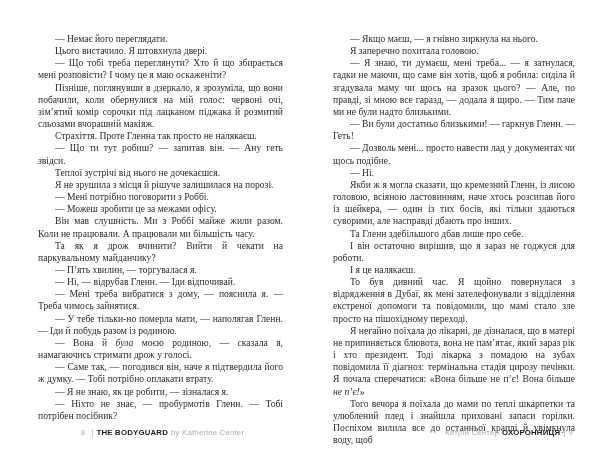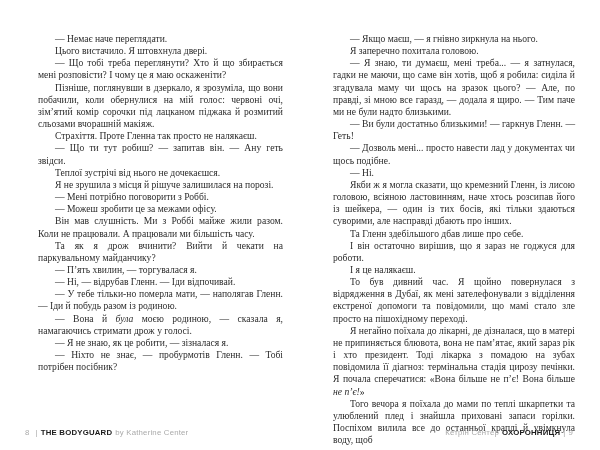--- a/index.html
+++ b/index.html
@@ -42,52 +42,54 @@
     position: absolute;
     bottom: 13px;
     left: 0;
     right: 0;
     font-family: "Liberation Sans", sans-serif;
     font-size: 7.8px;
     letter-spacing: 0.2px;
     color: #aaaaaa;
     white-space: nowrap;
   }
-  .page-left  .footer { text-align: left;  padding-left: 25px; }
+  .page-left  .footer { text-align: center;  padding-left: 25px; }
   .page-right .footer { text-align: right; padding-right: 27px; }
   .footer .strong {
     color: #1c1c1c;
     font-weight: 700;
   }
   .footer .sep { margin: 0 3px; }
   .footer .gap { margin-right: 3px; }
 </style>
 </head>
 <body>
 
 <div class="spread">
 
   <div class="page page-left">
     <div class="text-block">
-        <p>— Немає наче переглядати.</p>
+        <p>— Немає його переглядати.</p>
         <p>Цього вистачило. Я штовхнула двері.</p>
         <p>— Що тобі треба переглянути? Хто й що збирається мені розповісти? І чому це я маю оскаженіти?</p>
         <p>Пізніше, поглянувши в дзеркало, я зрозуміла, що вони побачили, коли обернулися на мій голос: червоні очі, зім’ятий комір сорочки під лацканом піджака й розмитий сльозами вчорашній макіяж.</p>
         <p>Страхіття. Проте Гленна так просто не налякаєш.</p>
         <p>— Що ти тут робиш? — запитав він. — Ану геть звідси.</p>
         <p>Теплої зустрічі від нього не дочекаєшся.</p>
         <p>Я не зрушила з місця й рішуче залишилася на порозі.</p>
         <p>— Мені потрібно поговорити з Роббі.</p>
         <p>— Можеш зробити це за межами офісу.</p>
         <p>Він мав слушність. Ми з Роббі майже жили разом. Коли не працювали. А працювали ми більшість часу.</p>
         <p>Та як я дрож вчинити? Вийти й чекати на паркувальному майданчику?</p>
         <p>— П’ять хвилин, — торгувалася я.</p>
         <p>— Ні, — відрубав Гленн. — Іди відпочивай.</p>
+        <p>— Мені треба вибратися з дому, — пояснила я. — Треба чимось зайнятися.</p>
         <p>— У тебе тільки-но померла мати, — наполягав Гленн. — Іди й побудь разом із родиною.</p>
         <p>— Вона й <em>була</em> моєю родиною, — сказала я, намагаючись стримати дрож у голосі.</p>
+        <p>— Саме так, — погодився він, наче я підтвердила його ж думку. — Тобі потрібно оплакати втрату.</p>
         <p>— Я не знаю, як це робити, — зізналася я.</p>
         <p>— Ніхто не знає, — пробурмотів Гленн. — Тобі потрібен посібник?</p>
       </div>
     <div class="footer">
       <span class="gap">8</span><span class="sep">|</span><span class="strong gap">THE BODYGUARD</span><span>by Katherine Center</span>
     </div>
   </div>
 
   <div class="page page-right">
     <div class="text-block">

